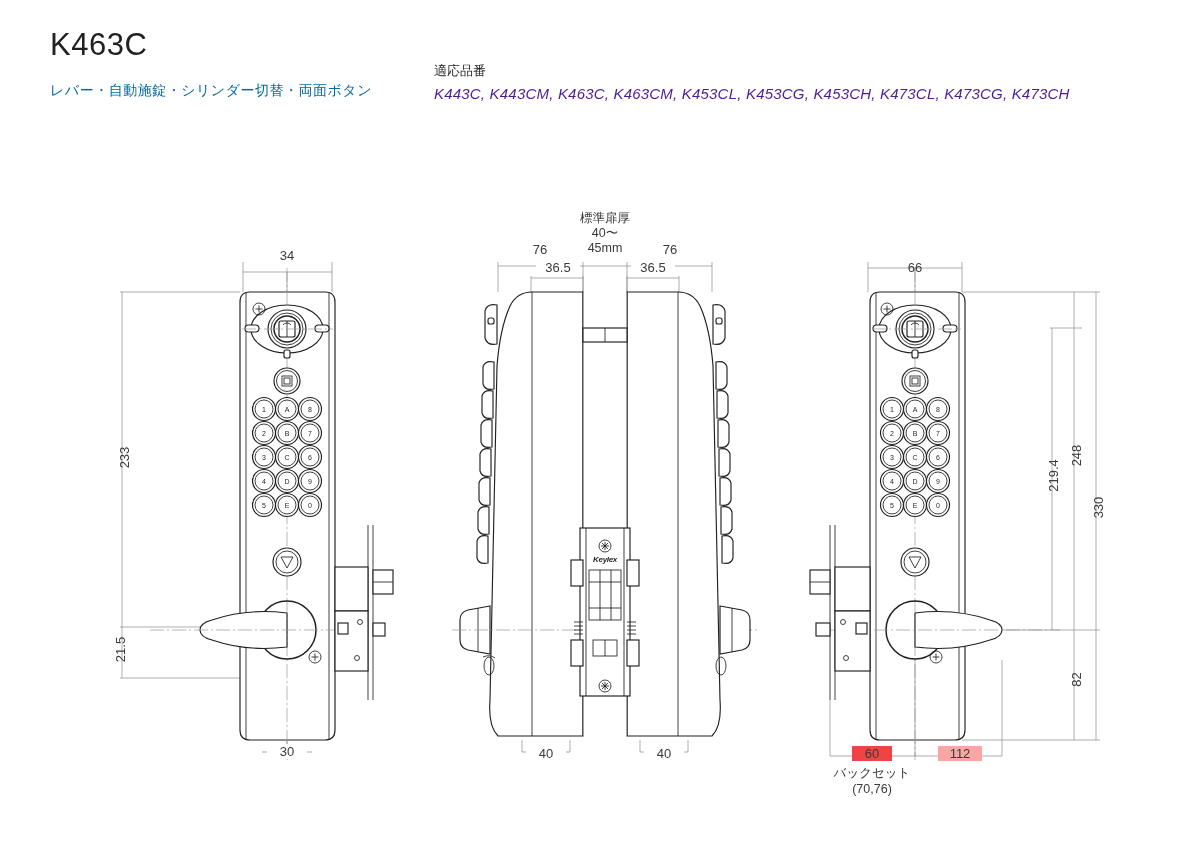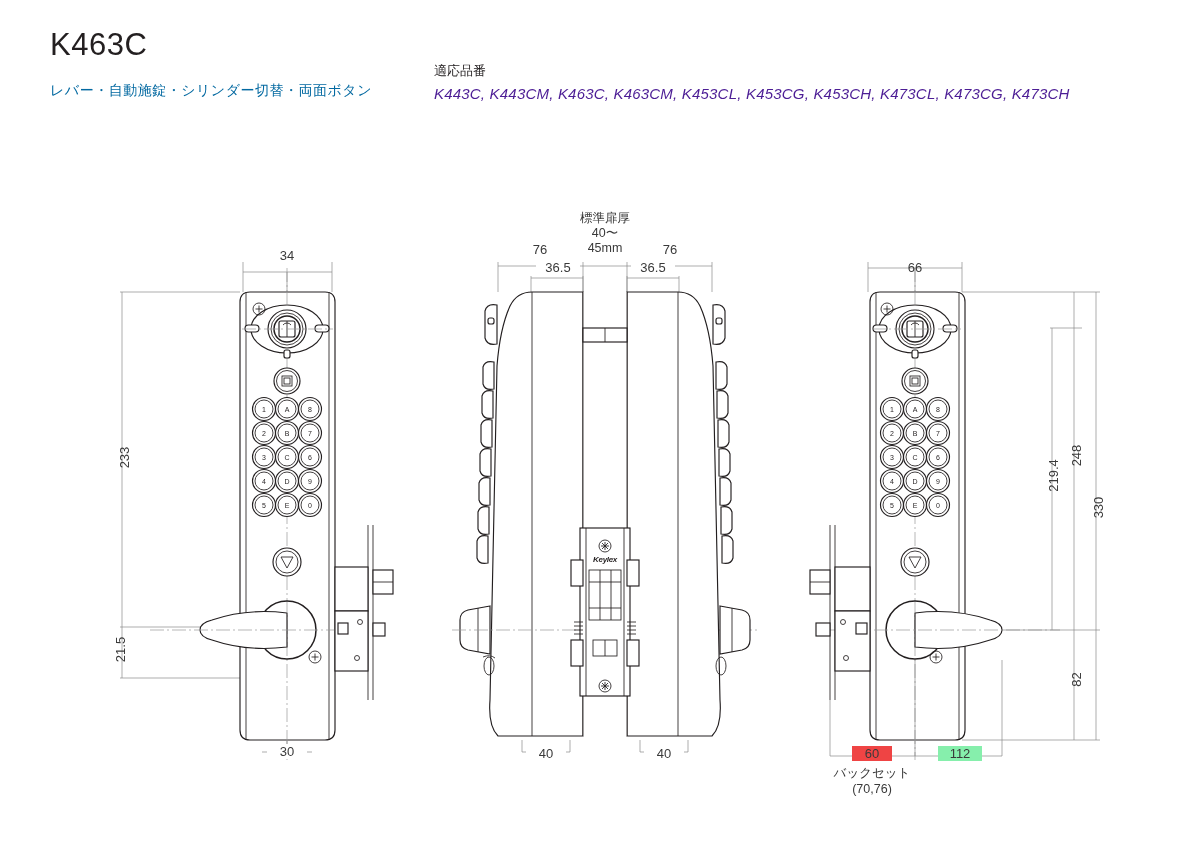--- a/index.html
+++ b/index.html
@@ -494,15 +494,15 @@
 <div class="abs dim" style="left:650px;top:242px;width:40px;background:#fff;">76</div>
 <div class="abs dim" style="left:526px;top:746px;width:40px;background:#fff;">40</div>
 <div class="abs dim" style="left:644px;top:746px;width:40px;background:#fff;">40</div>
 
 <div class="abs dim" style="left:895px;top:260px;width:40px;">66</div>
 <div class="abs dim vert" style="left:1023px;top:468px;width:60px;">219.4</div>
 <div class="abs dim vert" style="left:1049px;top:448px;width:54px;">248</div>
 <div class="abs dim vert" style="left:1071px;top:500px;width:54px;">330</div>
 <div class="abs dim vert" style="left:1049px;top:672px;width:54px;">82</div>
 <div class="abs dim" style="left:852px;top:746px;width:40px;background:#ef4444;">60</div>
-<div class="abs dim" style="left:938px;top:746px;width:44px;background:#86efac;">112</div>
+<div class="abs dim" style="left:938px;top:746px;width:44px;background:#fca5a5;">112</div>
 <div class="abs note" style="left:820px;top:766px;width:104px;">バックセット</div>
 <div class="abs note" style="left:820px;top:782px;width:104px;">(70,76)</div>
 
 </body></html>

